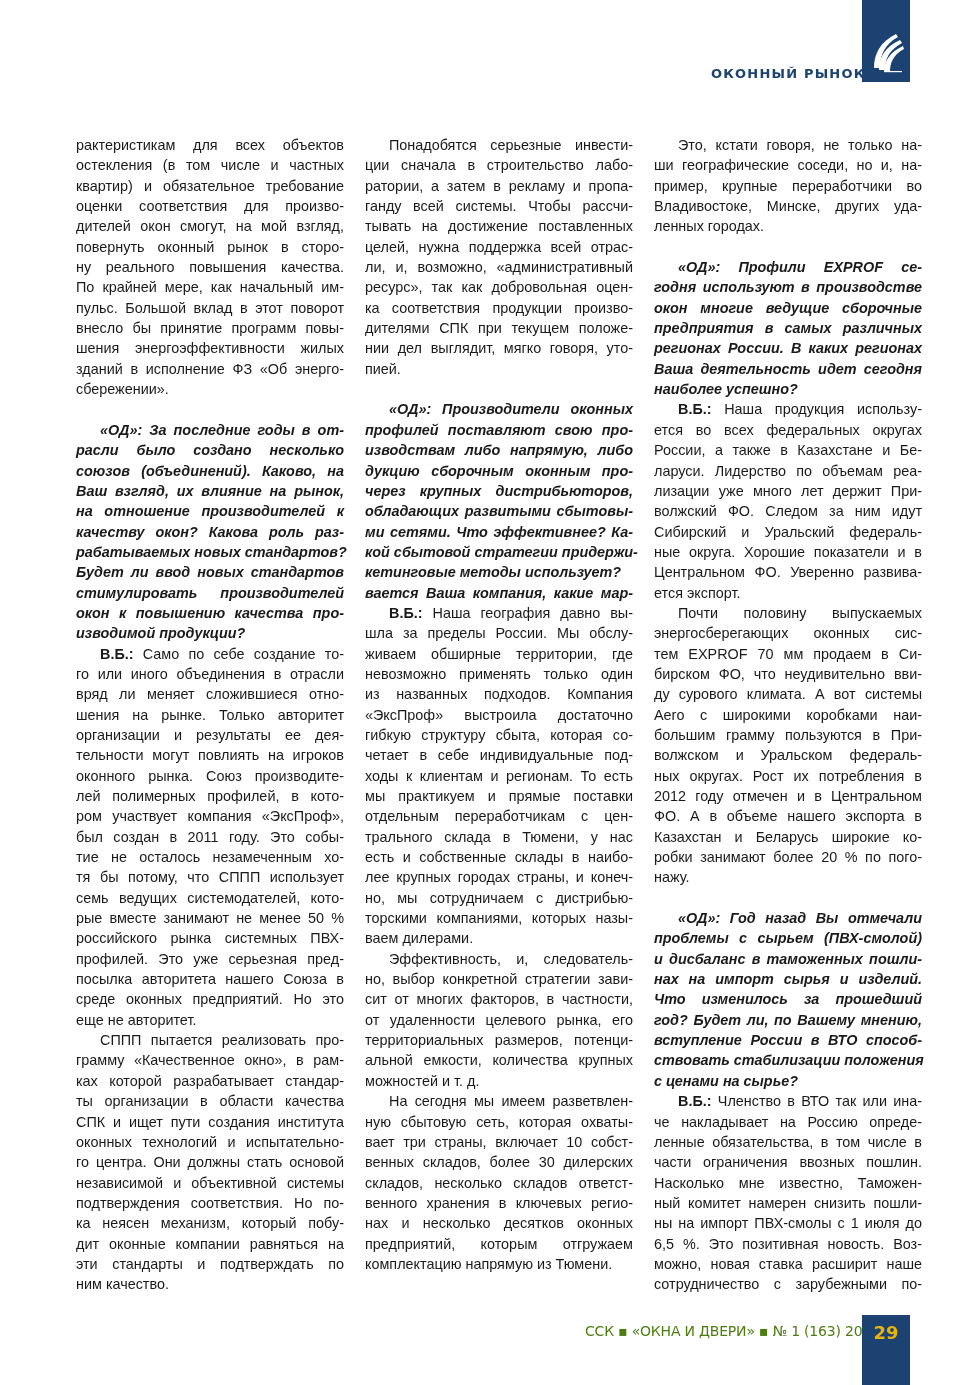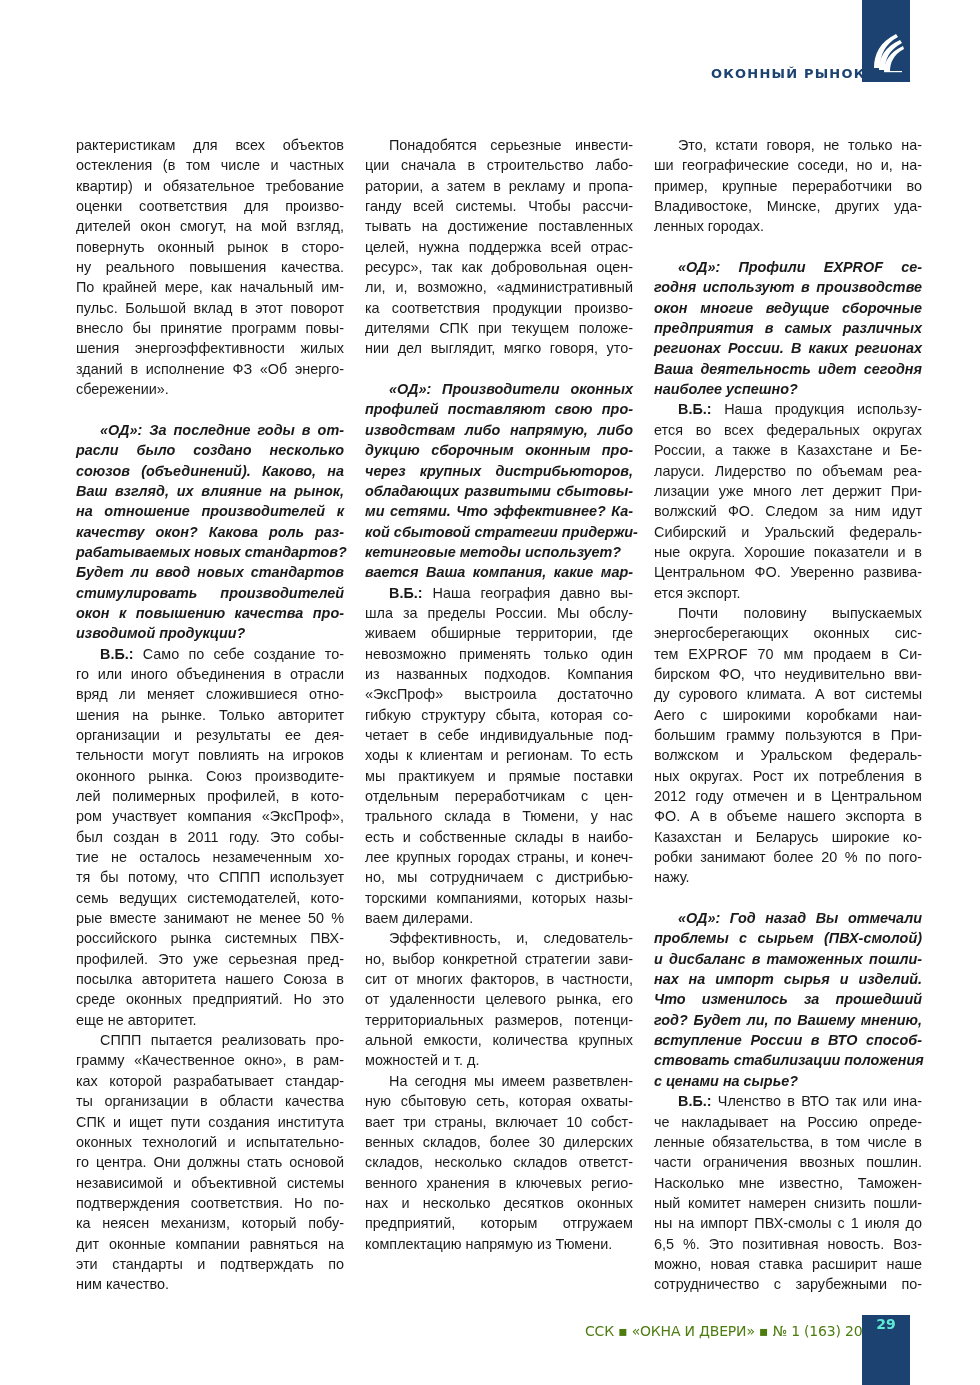--- a/index.html
+++ b/index.html
@@ -19,22 +19,22 @@
   .ln { display: block; white-space: nowrap; text-align: justify; text-align-last: justify; height: 20.35px; }
   .ln.last { text-align-last: left; }
   .ln.ind { padding-left: 24px; }
   .q .ln { font-weight: bold; font-style: italic; }
   .gap { height: 20.35px; }
   .speaker { font-weight: bold; }
 
   .footer-text { position: absolute; left: 585px; top: 1323px; font-size: 14px; color: #4d7c0f;
                  font-family: "DejaVu Sans", sans-serif; letter-spacing: -0.2px; }
   .footer-tab { position: absolute; left: 862px; top: 1315px; width: 48px; height: 70px; background: #1b4270; }
-  .page-num { position: absolute; left: 0; right: 0; top: 1px; text-align: center; color: #5eead4;
-              font-weight: bold; font-size: 14px; font-family: "DejaVu Sans", sans-serif; }
+  .page-num { position: absolute; left: 0; right: 0; top: 7px; text-align: center; color: #eab308;
+              font-weight: bold; font-size: 18px; font-family: "DejaVu Sans", sans-serif; }
 </style>
 </head>
 <body>
 
 <div class="top-tab">
   <svg width="34" height="44" viewBox="0 0 34 44">
     <path d="M4 38 C4 24 10 12 26 4 L28 7 C15 14 10 25 10 38 Z" fill="#ffffff"></path>
     <path d="M9 40 C9 27 15 17 30 10 L32 13 C19 20 15 29 15 40 Z" fill="#ffffff"></path>
     <path d="M14 42 C14 31 20 22 33 16 L34 19 C23 25 20 33 20 42 Z" fill="#ffffff"></path>
     <rect x="14" y="41" width="18" height="1.2" fill="#ffffff"></rect>
@@ -110,25 +110,26 @@
     </div>
   </div>
 <div class="col col2">
     <div class="p">
       <span class="ln ind">Понадобятся серьезные инвести-</span>
       <span class="ln">ции сначала в строительство лабо-</span>
       <span class="ln">ратории, а затем в рекламу и пропа-</span>
       <span class="ln">ганду всей системы. Чтобы рассчи-</span>
       <span class="ln">тывать на достижение поставленных</span>
       <span class="ln">целей, нужна поддержка всей отрас-</span>
+      <span class="ln">ли, и, возможно, «административный</span>
       <span class="ln">ресурс», так как добровольная оцен-</span>
-      <span class="ln">ли, и, возможно, «административный</span>
       <span class="ln">ка соответствия продукции произво-</span>
       <span class="ln">дителями СПК при текущем положе-</span>
       <span class="ln">нии дел выглядит, мягко говоря, уто-</span>
+      <span class="ln last">пией.</span>
     </div>
     <div class="gap"></div>
     <div class="q">
       <span class="ln ind">«ОД»: Производители оконных</span>
       <span class="ln">профилей поставляют свою про-</span>
       <span class="ln">изводствам либо напрямую, либо</span>
       <span class="ln">дукцию сборочным оконным про-</span>
       <span class="ln">через крупных дистрибьюторов,</span>
       <span class="ln">обладающих развитыми сбытовы-</span>
       <span class="ln">ми сетями. Что эффективнее? Ка-</span>

